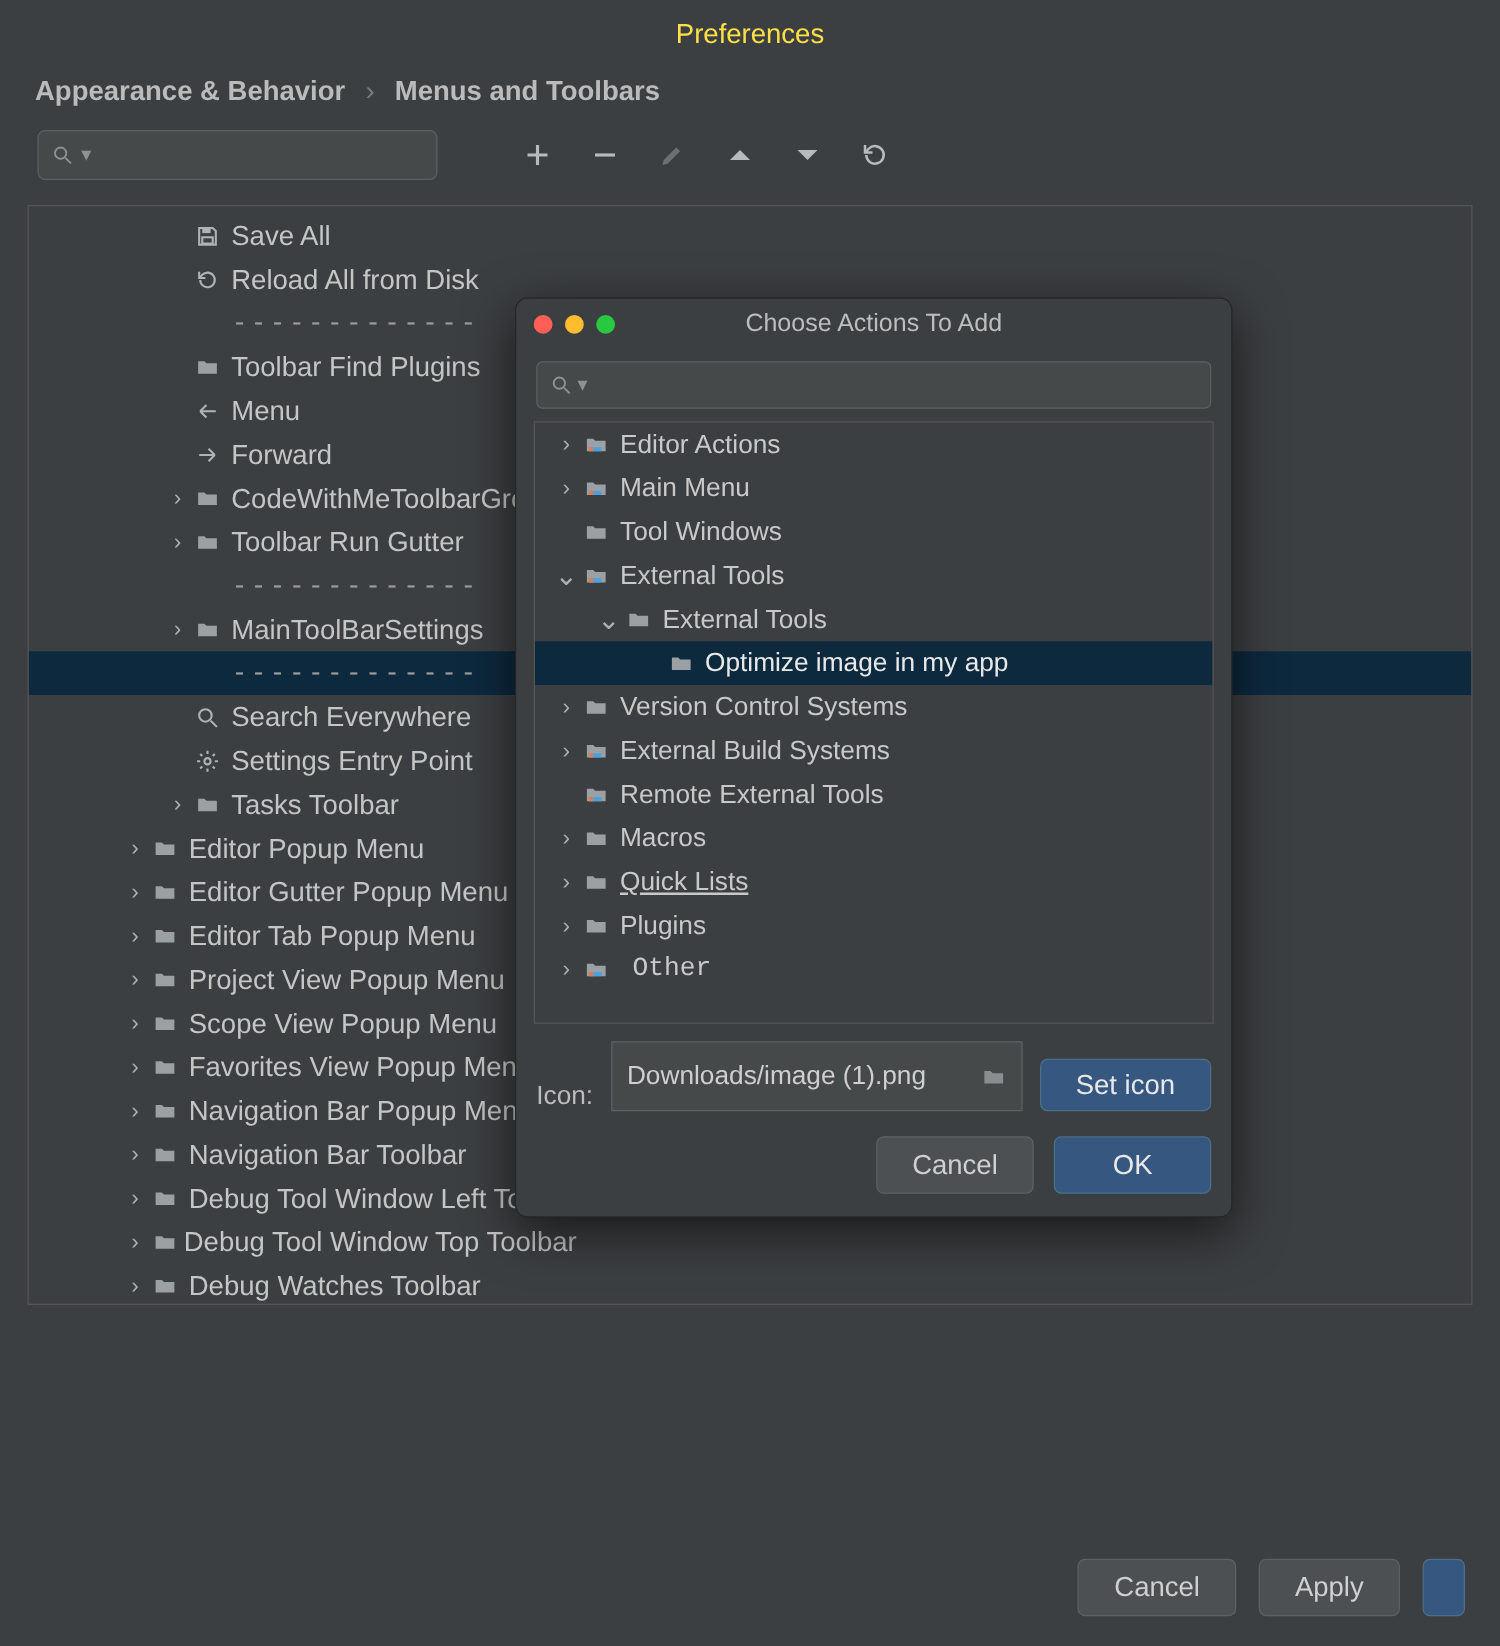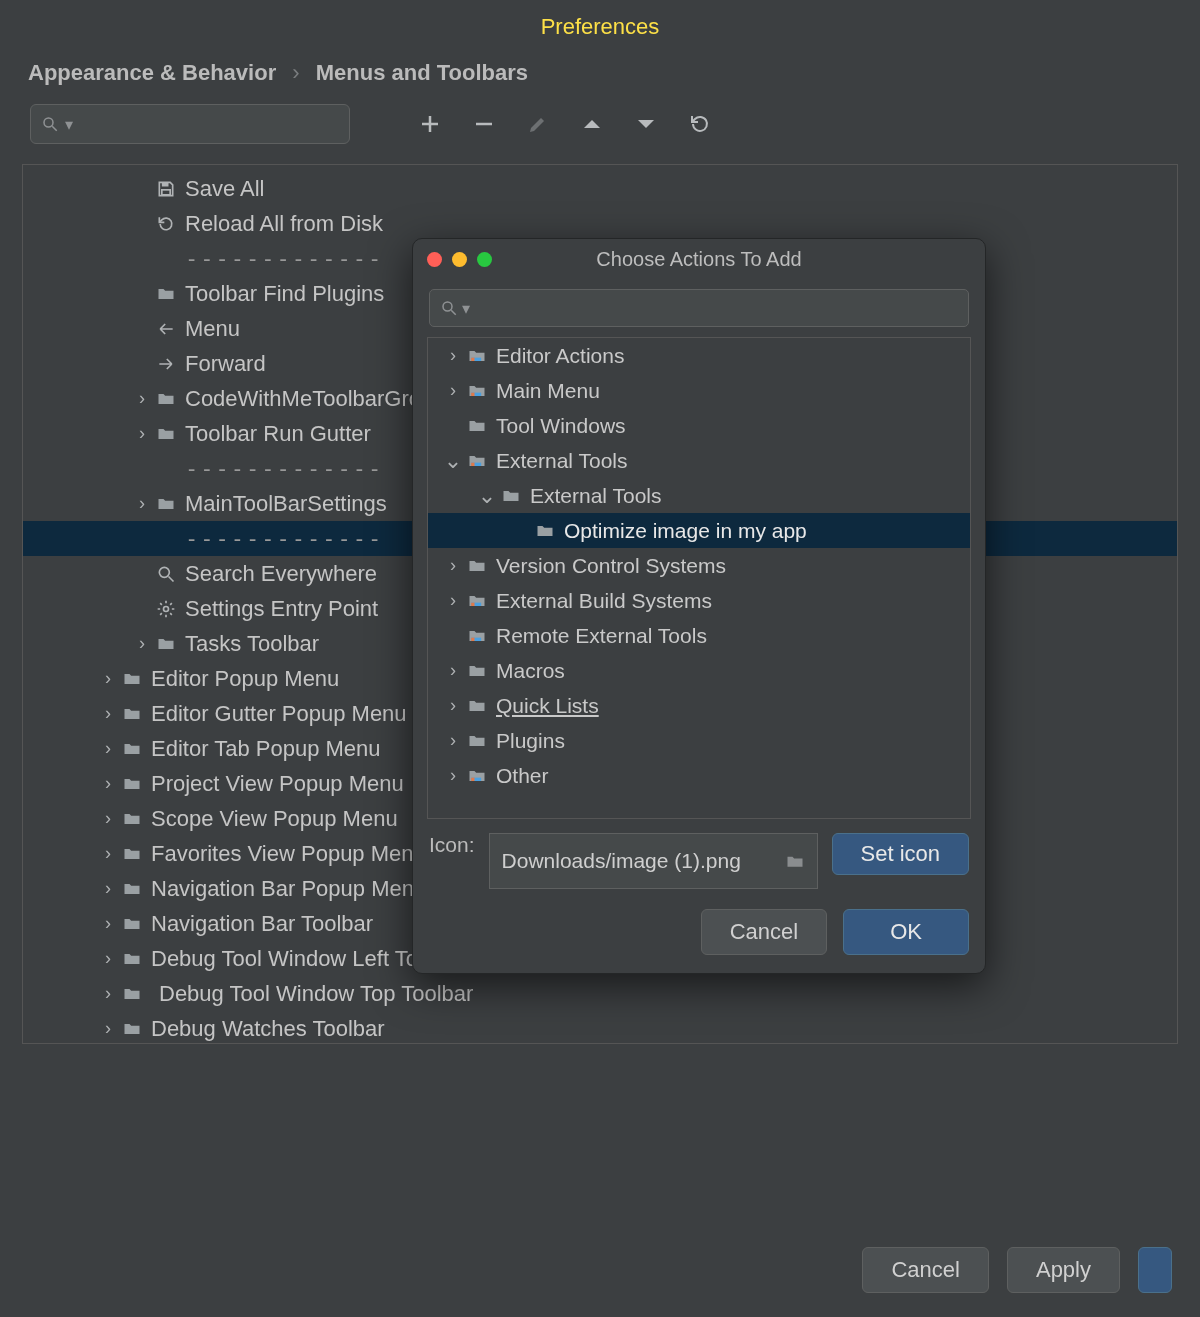--- a/index.html
+++ b/index.html
@@ -125,21 +125,21 @@
     background:#3c3f41;
     overflow:hidden;
   }
   .mrow {
     display:flex; align-items:center;
     height: 35px; font-size:21px; color:#c9c9c9;
   }
   .mrow.selected { background:#0d293e; color:#e8e8e8; } 
 
   .icon-row {
-    display:flex; align-items:flex-start; gap:14px;
+    display:flex; align-items:flex-end; gap:14px;
     padding: 14px 16px;
     font-size:21px;
   }
   .icon-path-box {
     flex:1;
     height:56px;
     border:1px solid #5e6060;
     background:#45494a;
     display:flex; align-items:center;
     padding:0 12px;
@@ -416,21 +416,21 @@
         </span>
         <span style="margin-left: 6px;">Debug Tool Window Left Toolbar</span>
       </div>
       <div class="row" style="padding-left: 74px;">
         <span class="arrow">›</span>
         <span class="icon-cell">
           <svg viewBox="0 0 24 24" width="20" height="20">
             <path d="M3 6h6l2 2h10v10H3z" fill="#9aa0a3"></path>
           </svg>
         </span>
-        <span style="margin-left: 14px; text-align: right;">Debug Tool Window Top Toolbar</span>
+        <span style="margin-left: 2px; text-align: right;">Debug Tool Window Top Toolbar</span>
       </div>
       <div class="row" style="padding-left: 74px;">
         <span class="arrow">›</span>
         <span class="icon-cell">
           <svg viewBox="0 0 24 24" width="20" height="20">
             <path d="M3 6h6l2 2h10v10H3z" fill="#9aa0a3"></path>
           </svg>
         </span>
         <span style="margin-left: 6px;">Debug Watches Toolbar</span>
       </div>
@@ -581,21 +581,21 @@
         </div>
         <div class="mrow" style="padding-left: 14px;">
           <span class="arrow">›</span>
           <span class="icon-cell">
             <svg viewBox="0 0 24 24" width="20" height="20">
               <path d="M3 6h6l2 2h10v10H3z" fill="#9aa0a3"></path>
               <rect x="5" y="14" width="12" height="4" fill="#4aa0e0"></rect>
               <rect x="5" y="14" width="4" height="4" fill="#e07a4a"></rect>
             </svg>
           </span>
-          <span style="margin-left: 6px;">Other</span>
+          <span style="margin-left: 16px; font-family: Liberation Mono, monospace;">Other</span>
         </div>
       </div>
   </div>
   <div class="icon-row">
     <span>Icon:</span>
     <div class="icon-path-box">
       <span>Downloads/image (1).png</span>
       <svg viewBox="0 0 24 24" width="20" height="20" style="margin-left:auto">
           <path d="M3 7h6l2 2h10v10H3z" fill="#8a8d8f"></path>
         </svg>

